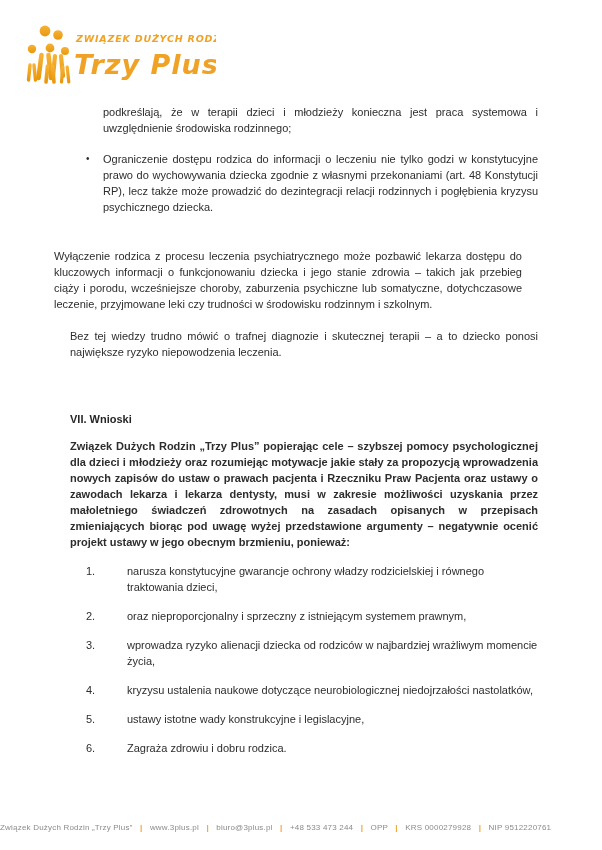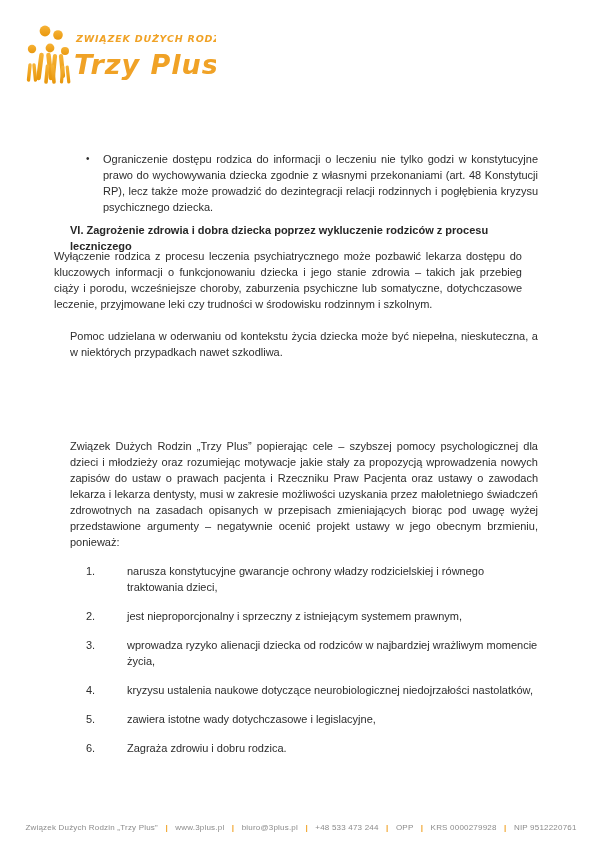--- a/index.html
+++ b/index.html
@@ -24,30 +24,30 @@
   .bullet-marker{flex:none;width:17px;font-size:10px;}
   .bullet-row p{flex:1;}
 
   .heading{position:absolute;left:70px;width:468px;margin:0;
            font-size:11px;line-height:16px;font-weight:bold;color:#262626;}
   .h-vi{top:222px;}
   .h-vii{top:411px;}
 
   .p-vi-1{position:absolute;left:54px;top:248px;width:468px;}
   .p-vi-23{position:absolute;left:70px;top:328px;width:468px;}
-  .p-vii-1{position:absolute;left:70px;top:438px;width:468px;}
+  .p-vii-1{position:absolute;left:70px;top:438px;width:468px;font-weight:bold;}
 
   .conclusions{position:absolute;left:86px;top:563px;width:452px;
                list-style:none;margin:0;padding:0;}
   .conclusions li{display:flex;margin-bottom:13px;}
   .conclusions .num{flex:none;width:17px;}
   .conclusions .txt{flex:1;text-align:left;margin-left:24px;}
 
   
-  .footer{position:absolute;left:0;top:822px;width:602px;text-align:center;
+  .footer{position:absolute;left:0;top:822px;width:544px;text-align:center;
           font-size:8px;line-height:12px;color:#8b8b8b;letter-spacing:0.2px;
           white-space:nowrap;}
   .footer .sep{color:#f0a328;font-weight:bold;margin:0 5px;}
 </style>
 </head>
 <body>
 
 <div class="page">
 
   <svg class="logo" viewBox="0 0 190 72" aria-hidden="true">
@@ -81,57 +81,58 @@
 
       <circle cx="39" cy="29" r="4" stroke="none"></circle>
       <path d="M39,34 L39,46" stroke-width="6" fill="none"></path>
       <path d="M36.8,45 L35.5,60" stroke-width="3.2" fill="none"></path>
       <path d="M41.2,45 L42.8,60" stroke-width="3.2" fill="none"></path>
     </g>
     <text x="50" y="20" fill="#f0a226" font-family="DejaVu Sans, sans-serif" font-size="9.5" font-weight="bold" font-style="italic" letter-spacing="0.8">ZWIĄZEK DUŻYCH RODZIN</text>
     <text x="48" y="52" fill="#f0a226" font-family="DejaVu Sans, sans-serif" font-size="27" font-weight="bold" font-style="italic" letter-spacing="1">Trzy Plus</text>
   </svg>
 
+  <div class="bullet-cont">podkreślają, że w terapii dzieci i młodzieży konieczna jest praca systemowa i uwzględnienie środowiska rodzinnego;</div>
 
   <div class="bullet-row">
     <span class="bullet-marker">•</span>
     <p>Ograniczenie dostępu rodzica do informacji o leczeniu nie tylko godzi w konstytucyjne prawo do wychowywania dziecka zgodnie z własnymi przekonaniami (art. 48 Konstytucji RP), lecz także może prowadzić do dezintegracji relacji rodzinnych i pogłębienia kryzysu psychicznego dziecka.</p>
   </div>
 
-  <h2 class="heading h-vi">VI. Zagrożenie zdrowia i dobra dziecka poprzez wykluczenie rodziców z procesu leczniczego</h2>
 
   <p class="p-vi-1">Wyłączenie rodzica z procesu leczenia psychiatrycznego może pozbawić lekarza dostępu do kluczowych informacji o funkcjonowaniu dziecka i jego stanie zdrowia – takich jak przebieg ciąży i porodu, wcześniejsze choroby, zaburzenia psychiczne lub somatyczne, dotychczasowe leczenie, przyjmowane leki czy trudności w środowisku rodzinnym i szkolnym.</p>
 
   <div class="p-vi-23">
-    <p>Pomoc udzielana w oderwaniu od kontekstu życia dziecka może być niepełna, nieskuteczna, a w niektórych przypadkach nawet szkodliwa.</p>
+    <p>Bez tej wiedzy trudno mówić o trafnej diagnozie i skutecznej terapii – a to dziecko ponosi największe ryzyko niepowodzenia leczenia.</p>
   </div>
 
+  <h2 class="heading h-vii">VII. Wnioski</h2>
 
   <p class="p-vii-1">Związek Dużych Rodzin „Trzy Plus” popierając cele – szybszej pomocy psychologicznej dla dzieci i młodzieży oraz rozumiejąc motywacje jakie stały za propozycją wprowadzenia nowych zapisów do ustaw o prawach pacjenta i Rzeczniku Praw Pacjenta oraz ustawy o zawodach lekarza i lekarza dentysty, musi w zakresie możliwości uzyskania przez małoletniego świadczeń zdrowotnych na zasadach opisanych w przepisach zmieniających biorąc pod uwagę wyżej przedstawione argumenty – negatywnie ocenić projekt ustawy w jego obecnym brzmieniu, ponieważ:</p>
 
   <ol class="conclusions">
     <li>
       <span class="num">1.</span>
       <span class="txt">narusza konstytucyjne gwarancje ochrony władzy rodzicielskiej i równego traktowania dzieci,</span>
     </li>
     <li>
       <span class="num">2.</span>
-      <span class="txt">jest nieproporcjonalny i sprzeczny z istniejącym systemem prawnym,</span>
+      <span class="txt">oraz nieproporcjonalny i sprzeczny z istniejącym systemem prawnym,</span>
     </li>
     <li>
       <span class="num">3.</span>
       <span class="txt">wprowadza ryzyko alienacji dziecka od rodziców w najbardziej wrażliwym momencie życia,</span>
     </li>
     <li>
       <span class="num">4.</span>
       <span class="txt">kryzysu ustalenia naukowe dotyczące neurobiologicznej niedojrzałości nastolatków,</span>
     </li>
     <li>
       <span class="num">5.</span>
-      <span class="txt">zawiera istotne wady dotychczasowe i legislacyjne,</span>
+      <span class="txt">ustawy istotne wady konstrukcyjne i legislacyjne,</span>
     </li>
     <li>
       <span class="num">6.</span>
       <span class="txt">Zagraża zdrowiu i dobru rodzica.</span>
     </li>
   </ol>
 
   <div class="footer">
     <span>Związek Dużych Rodzin „Trzy Plus”</span>
     <span class="sep">|</span>

